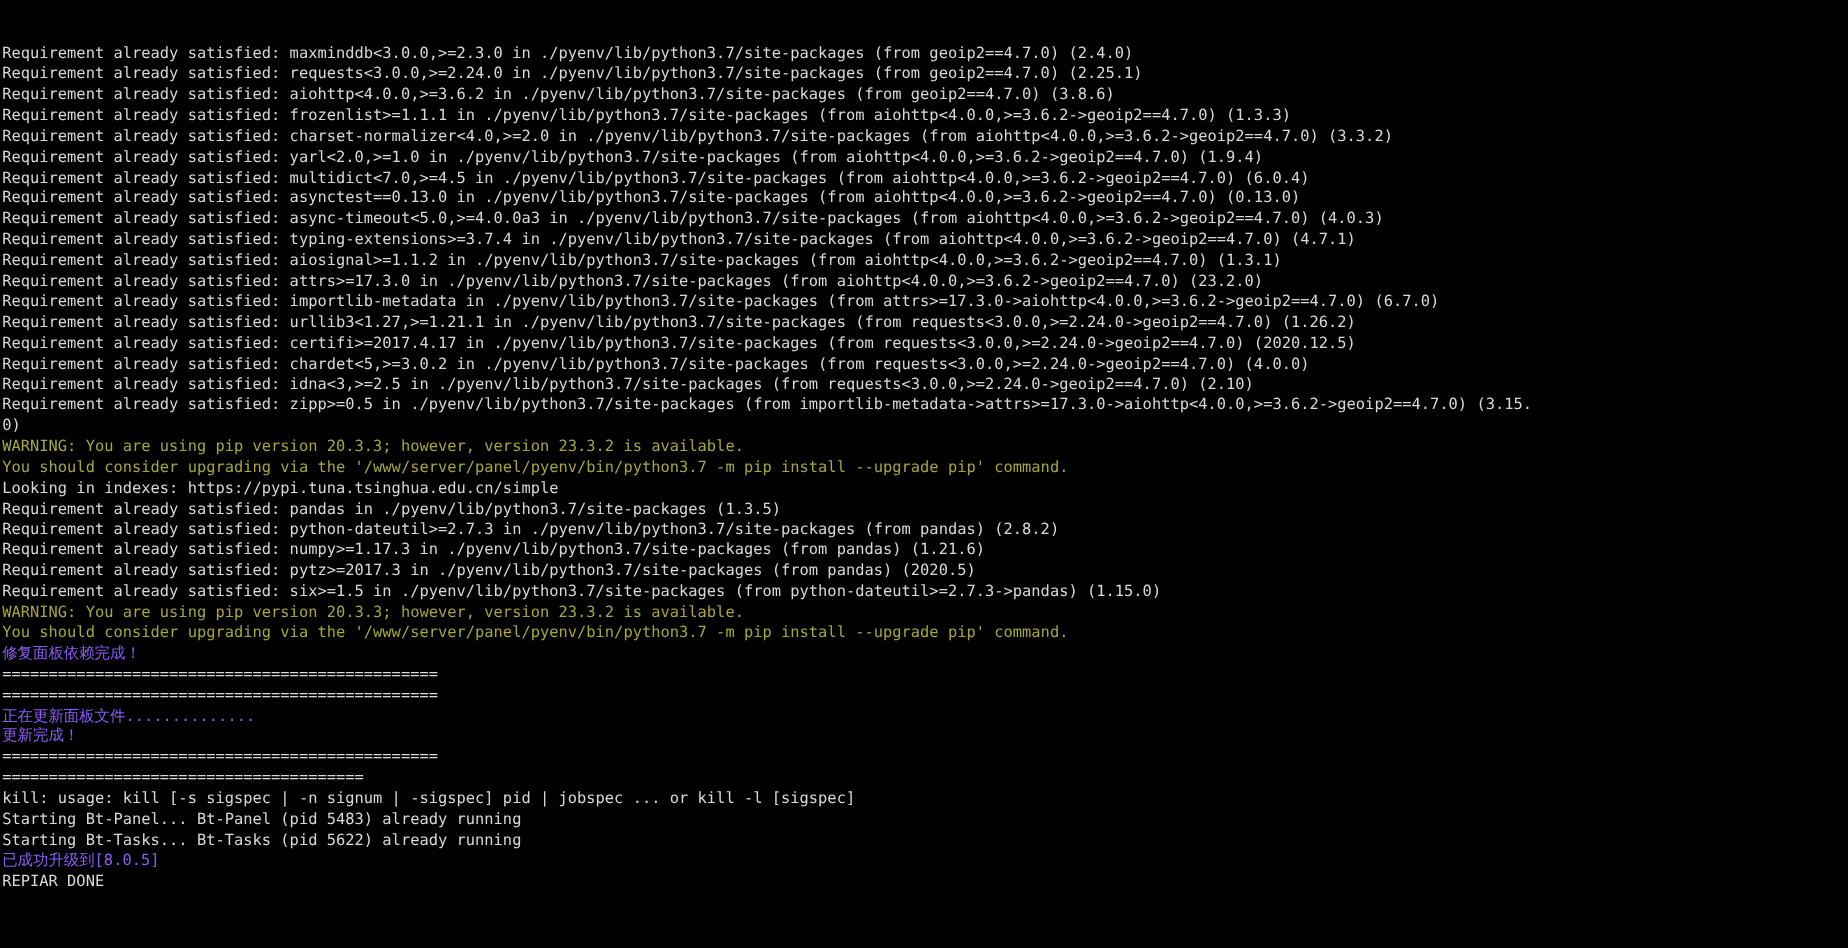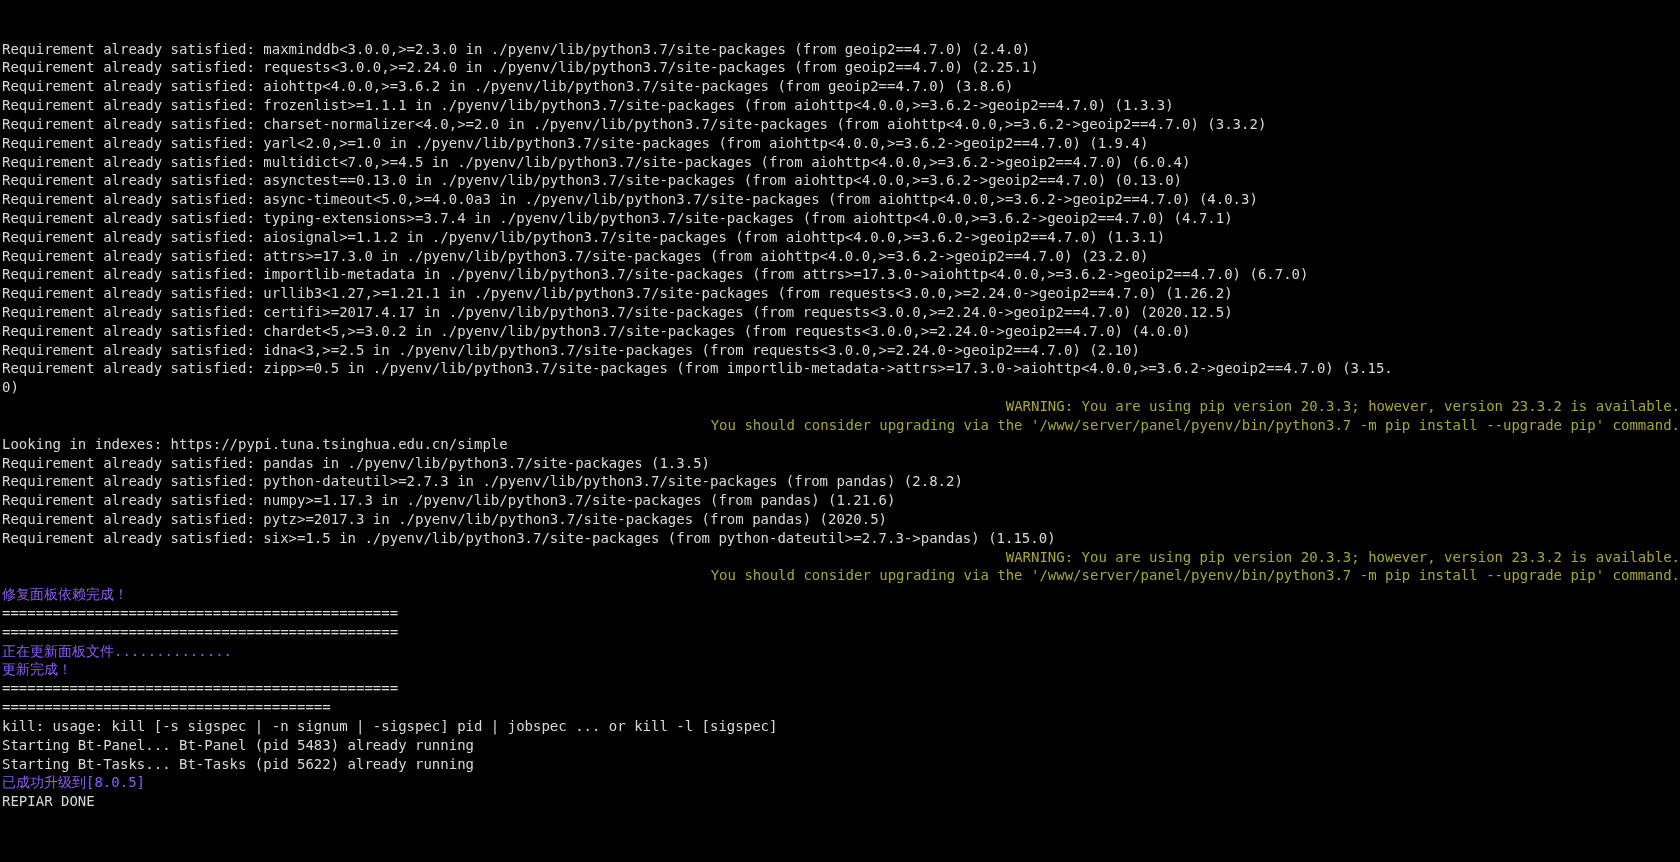--- a/index.html
+++ b/index.html
@@ -27,21 +27,21 @@
     white-space: pre;
     overflow: hidden;
   }
   .line {
     display: block;
     height: 18.82px;
     white-space: pre;
     font-family: "DejaVu Sans Mono", "Liberation Mono", monospace;
   }
   .c-default { color: #d8d8d8; }
-  .c-warn    { color: #a6a63a; text-align: right; }
+  .c-warn    { color: #a6a63a; }
   .c-cjk     { color: #8b5cf6; }
   .cursor {
     display: inline-block;
     width: 8.6px;
     height: 15px;
     background: #19e619;
     vertical-align: -3px;
   }
 </style>
 </head>

